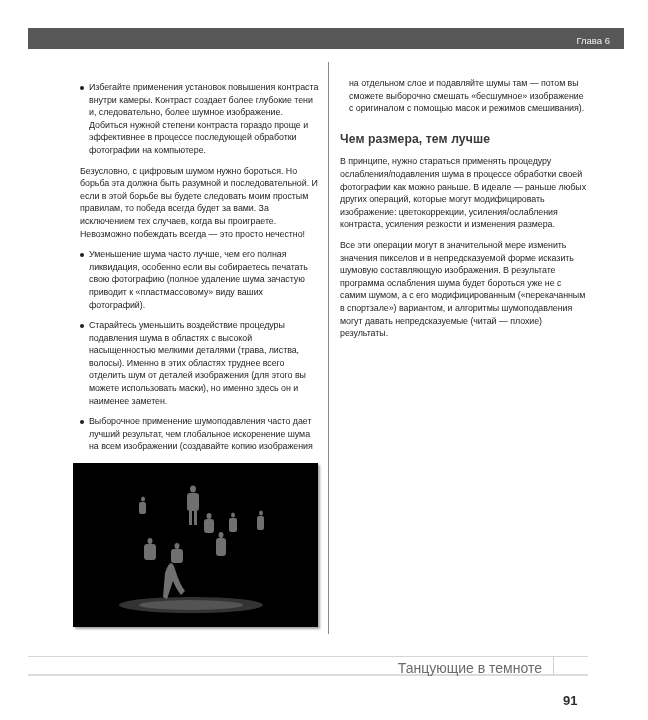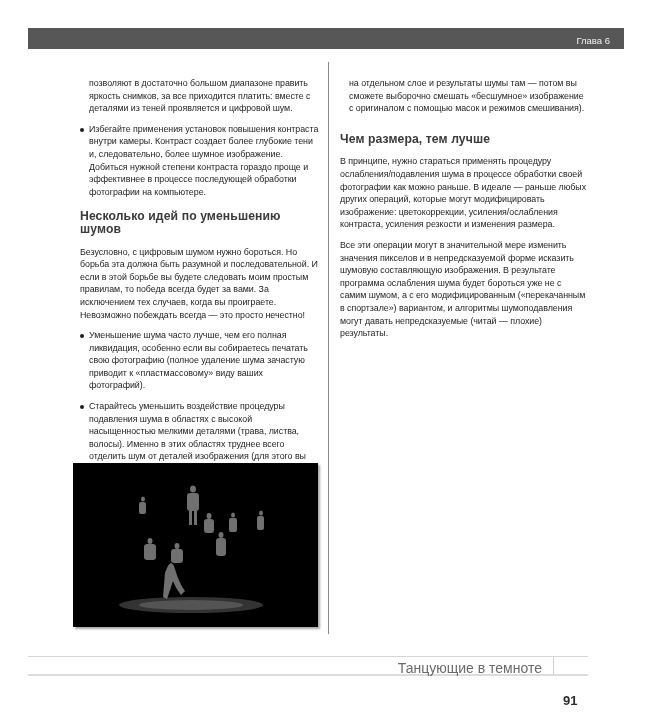--- a/index.html
+++ b/index.html
@@ -30,25 +30,23 @@
 </head>
 <body>
 
 <div class="header-bar">
   <span class="chapter">Глава 6</span>
 </div>
 
 <div class="divider"></div>
 
 <div class="col left">
-  <p class="cont">позволяют в достаточно большом диапазоне править яркость снимков, за все приходится платить: вместе с деталями из теней проявляется и цифровой шум.</p>
   <ul>
     <li>Избегайте применения установок повышения контраста внутри камеры. Контраст создает более глубокие тени и, следовательно, более шумное изображение. Добиться нужной степени контраста гораздо проще и эффективнее в процессе последующей обработки фотографии на компьютере.</li>
   </ul>
-  <h2>Несколько идей по уменьшению шумов</h2>
   <p>Безусловно, с цифровым шумом нужно бороться. Но борьба эта должна быть разумной и последовательной. И если в этой борьбе вы будете следовать моим простым правилам, то победа всегда будет за вами. За исключением тех случаев, когда вы проиграете. Невозможно побеждать всегда — это просто нечестно!</p>
   <ul>
     <li>Уменьшение шума часто лучше, чем его полная ликвидация, особенно если вы собираетесь печатать свою фотографию (полное удаление шума зачастую приводит к «пластмассовому» виду ваших фотографий).</li>
     <li>Старайтесь уменьшить воздействие процедуры подавления шума в областях с высокой насыщенностью мелкими деталями (трава, листва, волосы). Именно в этих областях труднее всего отделить шум от деталей изображения (для этого вы можете использовать маски), но именно здесь он и наименее заметен.</li>
     <li>Выборочное применение шумоподавления часто дает лучший результат, чем глобальное искоренение шума на всем изображении (создавайте копию изображения</li>
   </ul>
 </div>
 
 <div class="photo">
   <svg width="245" height="164" viewBox="0 0 245 164">
@@ -73,21 +71,21 @@
       <ellipse cx="188" cy="50" rx="2" ry="2.5"></ellipse>
       <rect x="184" y="53" width="7" height="14" rx="2"></rect>
       <ellipse cx="70" cy="36" rx="2" ry="2.5"></ellipse>
       <rect x="66" y="39" width="7" height="12" rx="2"></rect>
       <path d="M92 110 q6 -18 10 -4 q4 14 10 22 l-4 4 q-6 -8 -8 -14 l-6 18 l-4 -2z"></path>
     </g>
   </svg>
 </div>
 
 <div class="col right">
-  <p class="cont">на отдельном слое и результаты шумы там — потом вы сможете выборочно смешать «бесшумное» изображение с оригиналом с помощью масок и режимов смешивания).</p>
+  <p class="cont">на отдельном слое и подавляйте шумы там — потом вы сможете выборочно смешать «бесшумное» изображение с оригиналом с помощью масок и режимов смешивания).</p>
   <h2 style="margin-top:18px">Чем размера, тем лучше</h2>
   <p>В принципе, нужно стараться применять процедуру ослабления/подавления шума в процессе обработки своей фотографии как можно раньше. В идеале — раньше любых других операций, которые могут модифицировать изображение: цветокоррекции, усиления/ослабления контраста, усиления резкости и изменения размера.</p>
   <p>Все эти операции могут в значительной мере изменить значения пикселов и в непредсказуемой форме исказить шумовую составляющую изображения. В результате программа ослабления шума будет бороться уже не с самим шумом, а с его модифицированным («перекачанным в спортзале») вариантом, и алгоритмы шумоподавления могут давать непредсказуемые (читай — плохие) результаты.</p>
 </div>
 
 <div class="footer-line-top"></div>
 <div class="footer-line-bot"></div>
 <div class="footer-vsep"></div>
 <span class="footer-title">Танцующие в темноте</span>
 <span class="page-number">91</span>

